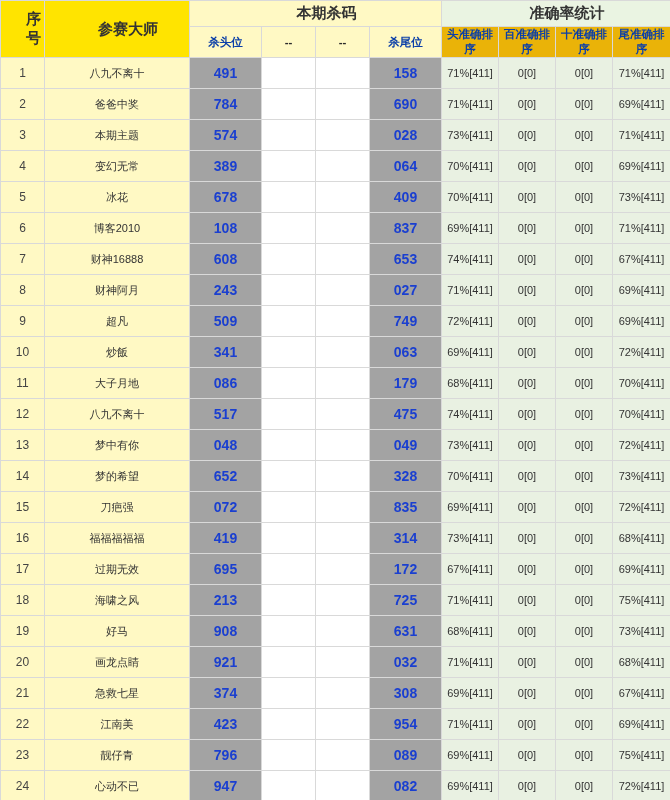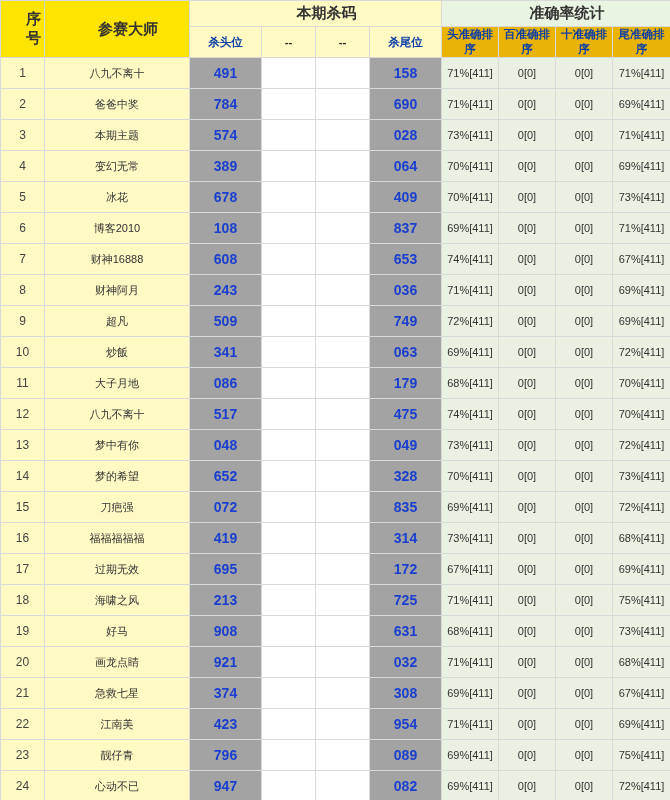--- a/index.html
+++ b/index.html
@@ -145,21 +145,21 @@
           <td class="c-stat">0[0]</td>
           <td class="c-stat">0[0]</td>
           <td class="c-stat">67%[411]</td>
         </tr>
         <tr>
           <td class="c-idx">8</td>
           <td class="c-name">财神阿月</td>
           <td class="c-num">243</td>
           <td class="c-blank"></td>
           <td class="c-blank"></td>
-          <td class="c-num">036</td>
+          <td class="c-num">027</td>
           <td class="c-stat">71%[411]</td>
           <td class="c-stat">0[0]</td>
           <td class="c-stat">0[0]</td>
           <td class="c-stat">69%[411]</td>
         </tr>
         <tr>
           <td class="c-idx">9</td>
           <td class="c-name">超凡</td>
           <td class="c-num">509</td>
           <td class="c-blank"></td>

